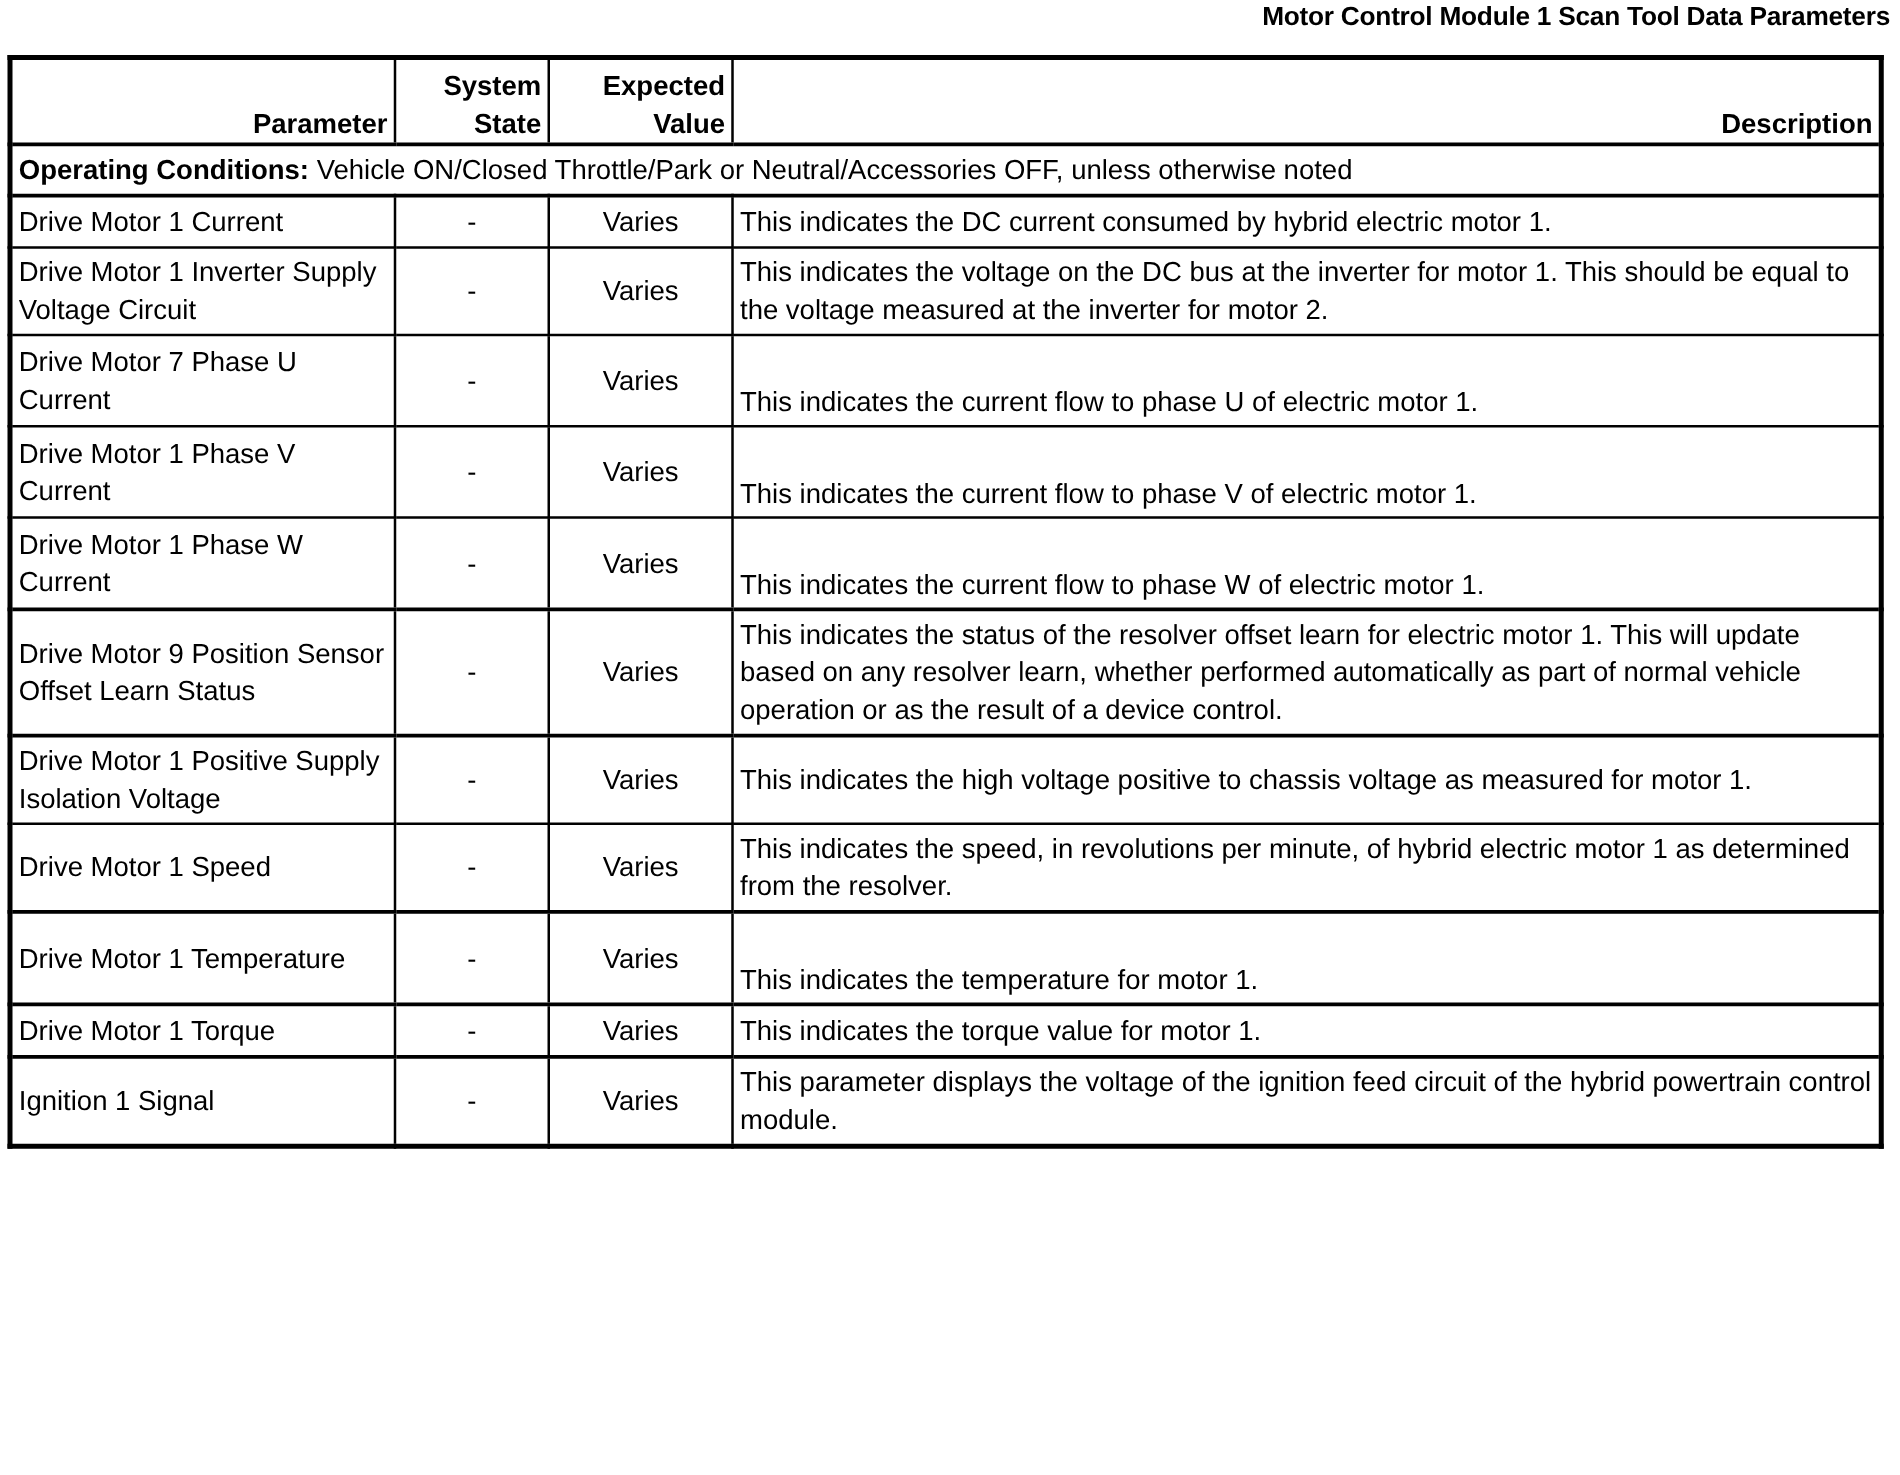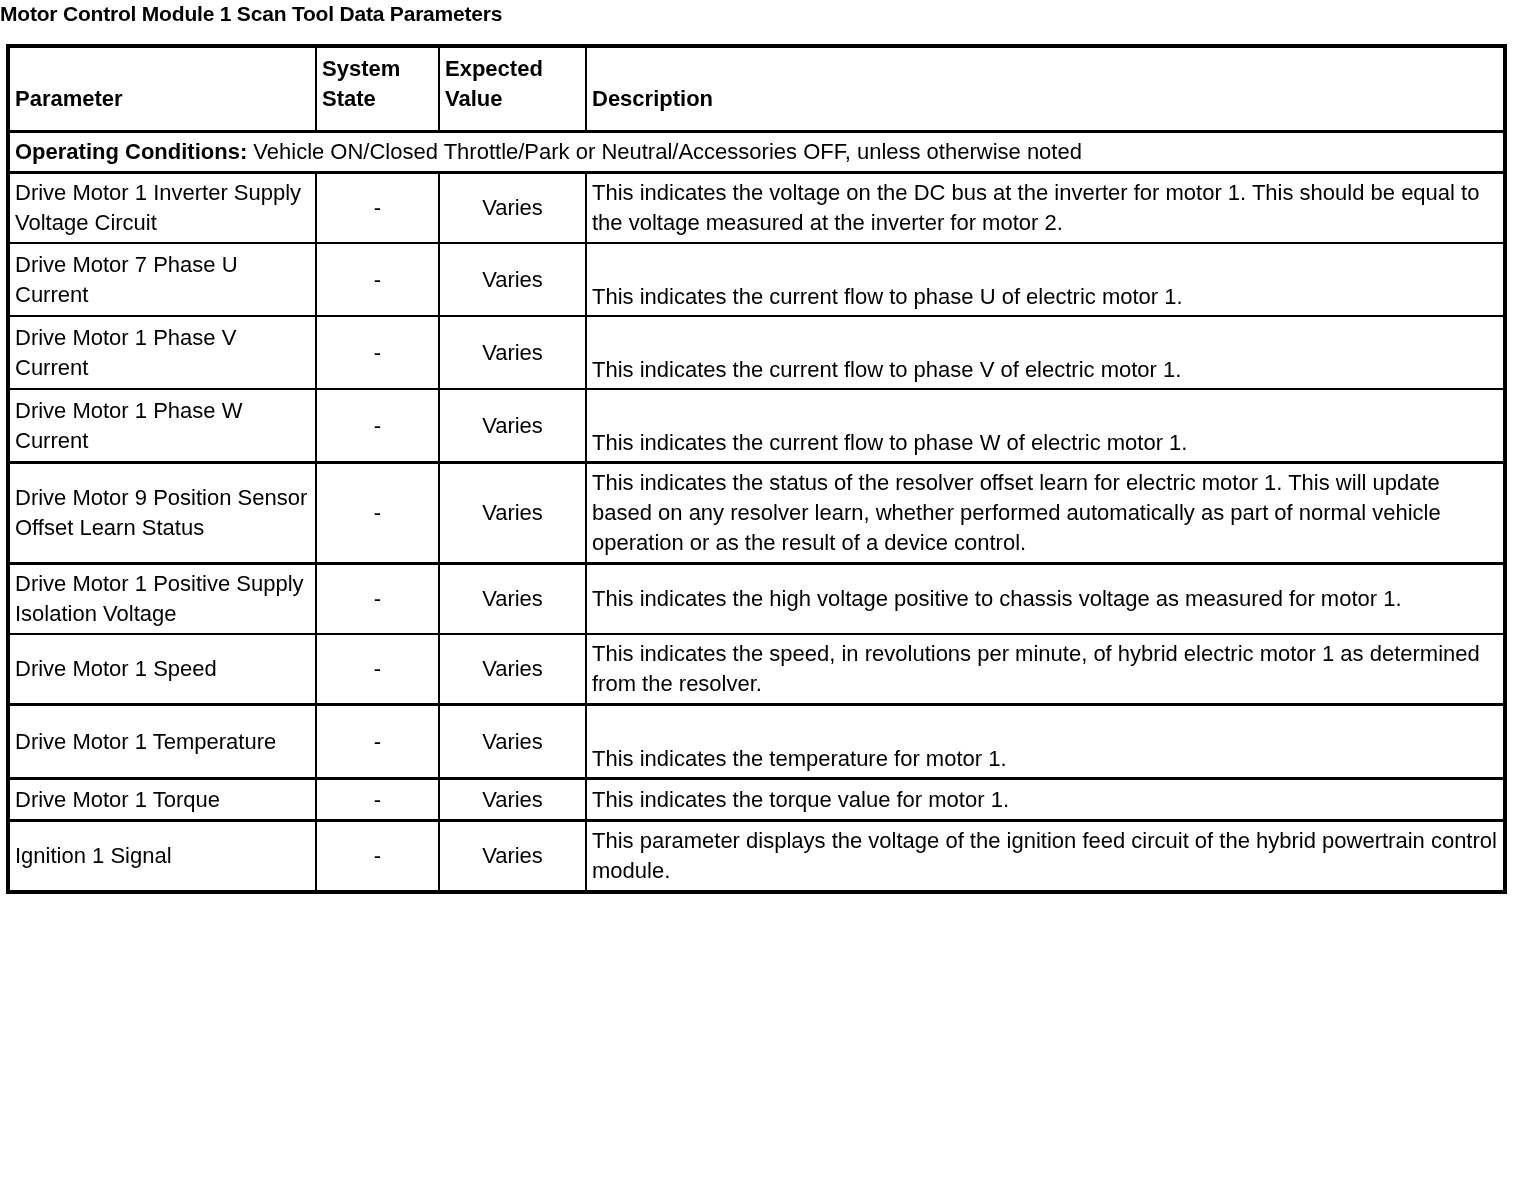--- a/index.html
+++ b/index.html
@@ -1,36 +1,36 @@
 <!DOCTYPE html>
 <html><head>
 <meta charset="utf-8">
 <style>
   html, body { margin: 0; padding: 0; background: #ffffff; }
   body {
     width: 1520px; height: 1180px; position: relative; overflow: hidden;
     font-family: "Liberation Sans", "DejaVu Sans", sans-serif; color: #000;
   }
   .title {
-    position: absolute; left: 0; top: 2px; width: 1512px; text-align: left;
+    position: absolute; left: 0; top: 2px; width: 1512px; text-align: right;
     font-weight: bold; font-size: 21px; letter-spacing: -0.2px;
   }
   table {
     position: absolute; left: 6px; top: 44px; width: 1501px;
     border-collapse: collapse; border: 4px solid #000; table-layout: fixed;
     font-size: 22px; line-height: 30px;
   }
   col.c1 { width: 308px; }
   col.c2 { width: 123px; }
   col.c3 { width: 147px; }
   col.c4 { width: auto; }
   th, td { border: 2px solid #000; padding: 0 5px; vertical-align: middle; }
   thead th {
-    font-weight: bold; text-align: left; vertical-align: bottom;
-    height: 66px; padding-bottom: 16px; border-bottom: 3px solid #000;
+    font-weight: bold; text-align: right; vertical-align: bottom;
+    height: 66px; padding-bottom: 0; border-bottom: 3px solid #000;
   }
   td.op { height: 38px; padding-left: 5px; border-bottom: 3px solid #000; }
   td.op b { font-weight: bold; }
   td.state, td.val { text-align: center; }
   td.desc { vertical-align: bottom; padding-bottom: 3px; }
   td.desc.top { vertical-align: middle; padding-bottom: 0; }
   td.param { vertical-align: middle; }
   tr.h1 td { height: 39px; }
   tr.h2 td { height: 68px; }
   tr.h3 td { height: 98px; }
@@ -54,20 +54,26 @@
       <th>System State</th>
       <th>Expected Value</th>
       <th>Description</th>
     </tr>
   </thead>
   <tbody>
     <tr>
       <td class="op" colspan="4"><b>Operating Conditions:</b><span> Vehicle ON/Closed Throttle/Park or Neutral/Accessories OFF, unless otherwise noted</span></td>
     </tr>
 
+    <tr class="h1">
+      <td class="param">Drive Motor 1 Current</td>
+      <td class="state">-</td>
+      <td class="val">Varies</td>
+      <td class="desc top">This indicates the DC current consumed by hybrid electric motor 1.</td>
+    </tr>
     <tr class="h2">
       <td class="param">Drive Motor 1 Inverter Supply Voltage Circuit</td>
       <td class="state">-</td>
       <td class="val">Varies</td>
       <td class="desc top">This indicates the voltage on the DC bus at the inverter for motor 1. This should be equal to the voltage measured at the inverter for motor 2.</td>
     </tr>
     <tr class="h2">
       <td class="param">Drive Motor 7 Phase U Current</td>
       <td class="state">-</td>
       <td class="val">Varies</td>

